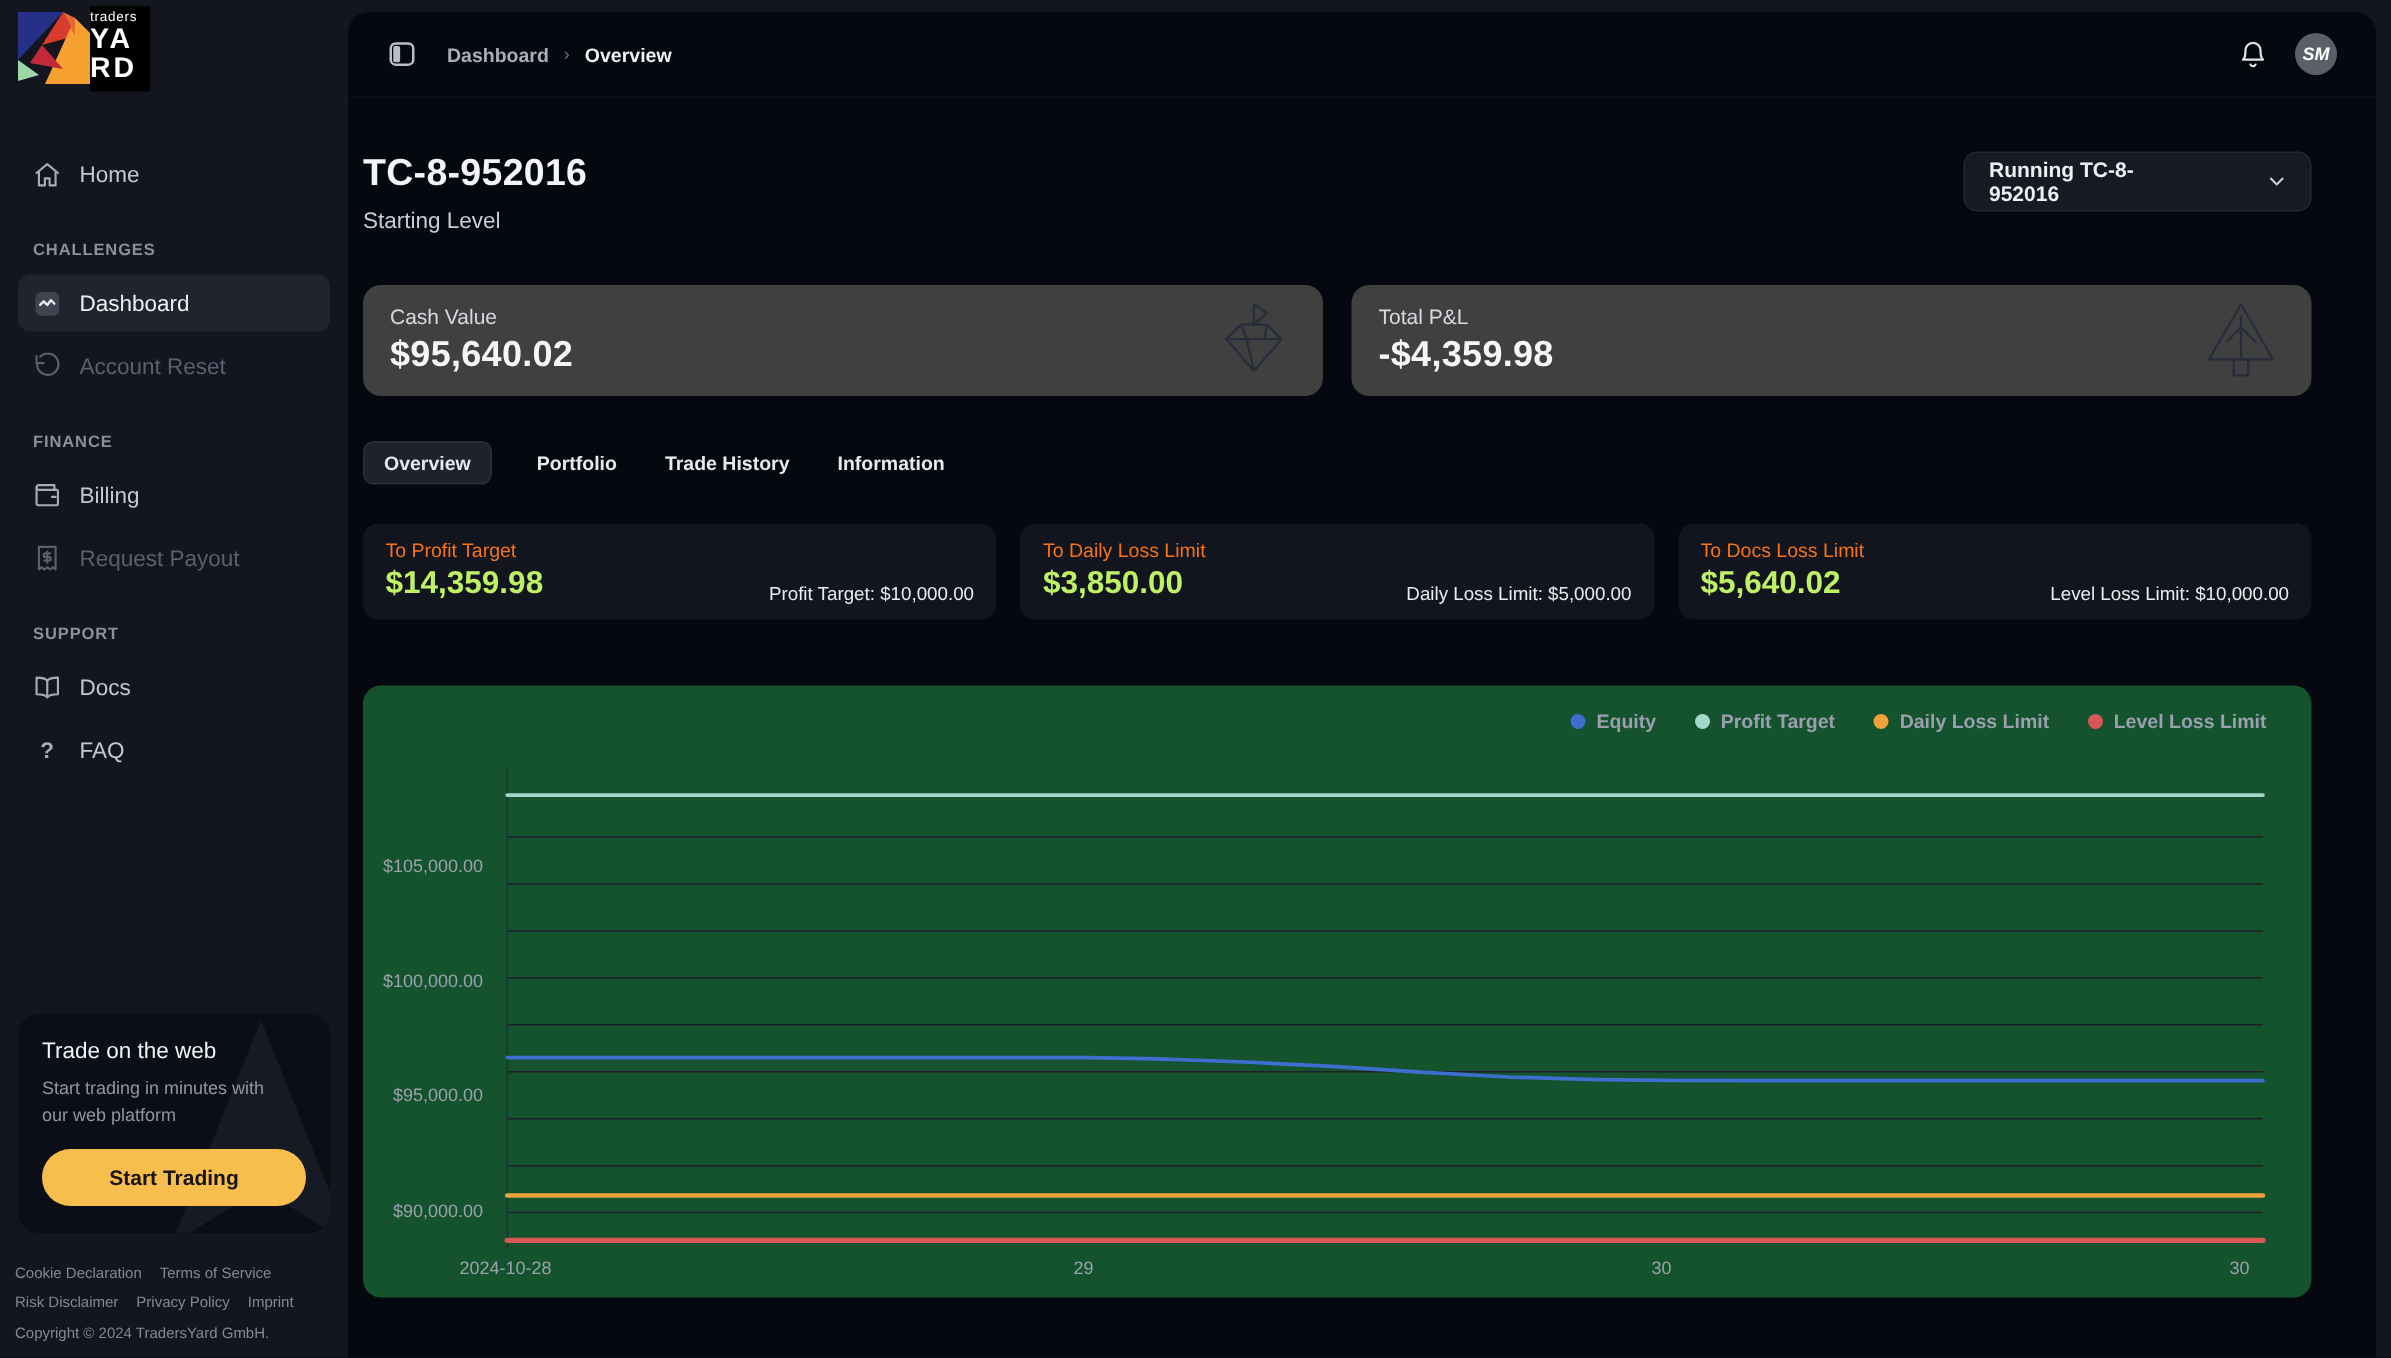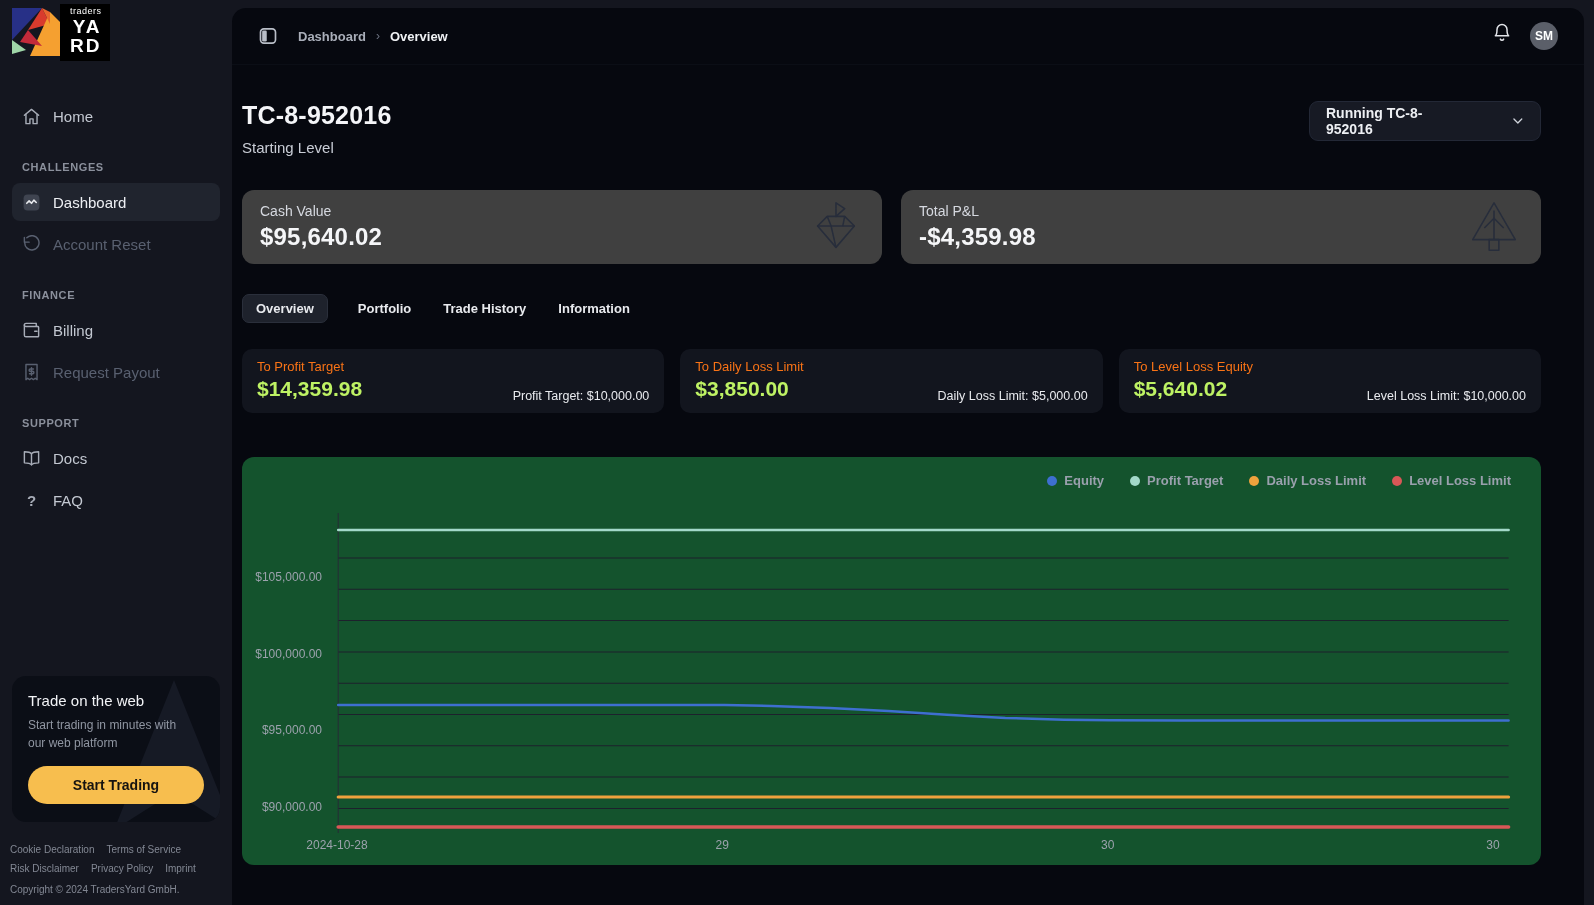--- a/index.html
+++ b/index.html
@@ -12,22 +12,22 @@
     overflow:hidden;
   }
   
   .sidebar {
     position:absolute; left:0; top:0; width:232px; height:905px;
     display:flex; flex-direction:column;
   }
   .logo { display:flex; align-items:flex-start; gap:0; margin:8px 0 0 12px; cursor:pointer; }
   .logo-mark { width:48px; height:48px; display:block; }
   .logo-text {
-    background:#000; color:#fff; padding:3px 8px 5px 10px; height:57px; margin-top:-4px;
-    display:flex; flex-direction:column; line-height:1;align-items:flex-end;
+    background:#000; color:#fff; padding:3px 8px 5px 0; height:57px; margin-top:-4px;
+    display:flex; flex-direction:column; line-height:1;
   }
   .lt-small { font-size:9px; letter-spacing:0.5px; margin-bottom:1px; }
   .lt-big { font-size:19px; font-weight:bold; letter-spacing:2px; }
   .nav { padding:0 12px; margin-top:36px; }
   .nav-item {
     display:flex; align-items:center; gap:12px; height:38px; padding:0 10px;
     border-radius:8px; color:#C3C8D1; font-size:15px; cursor:pointer; margin-bottom:4px;
   }
   .nav-item svg { width:19px; height:19px; stroke:#A7ACB7; fill:none; stroke-width:1.8; stroke-linecap:round; stroke-linejoin:round; flex:0 0 auto; }
   .nav-item.active { background:#20242E; color:#EDEFF3; }
@@ -61,21 +61,21 @@
     background:#06080F; border-radius:14px 14px 0 0; overflow:hidden;
   }
   .topbar {
     height:57px; display:flex; align-items:center; padding:0 26px;
     border-bottom:1px solid #14182367;
   }
   .panel-toggle { width:20px; height:20px; cursor:pointer; margin-right:20px; }
   .crumb { font-size:13px; color:#A9AEB9; cursor:pointer; font-weight:600; }
   .crumb-sep { margin:0 10px; color:#6C7280; font-size:12px; }
   .crumb.current { color:#F0F2F5; }
-  .topbar-right { margin-left:auto; display:flex; gap:18px; }
+  .topbar-right { margin-left:auto; display:flex; align-items:center; gap:18px;font-style:italic; }
   .bell { width:20px; height:20px; cursor:pointer; }
   .avatar {
     width:28px; height:28px; border-radius:50%; background:#5B5F69; color:#FFFFFF;
     font-size:12px; font-weight:bold; display:flex; align-items:center; justify-content:center; cursor:pointer;
   }
   .content { padding:0 43px 0 10px; }
   .title-row { margin-top:36px; display:flex; align-items:flex-start; }
   .page-title { font-size:25px; font-weight:bold; color:#F4F5F8; letter-spacing:0.2px; }
   .page-sub { font-size:15px; color:#C9CDD6; margin-top:9px; }
   .account-select {
@@ -296,21 +296,21 @@
         <div class="metric-label">To Profit Target</div>
         <div class="metric-value">$14,359.98</div>
         <div class="metric-note">Profit Target: $10,000.00</div>
       </div>
       <div class="metric-card">
         <div class="metric-label">To Daily Loss Limit</div>
         <div class="metric-value">$3,850.00</div>
         <div class="metric-note">Daily Loss Limit: $5,000.00</div>
       </div>
       <div class="metric-card">
-        <div class="metric-label">To Level Loss Equity</div>
+        <div class="metric-label">To Docs Loss Limit</div>
         <div class="metric-value">$5,640.02</div>
         <div class="metric-note">Level Loss Limit: $10,000.00</div>
       </div>
     </div>
 
     <div class="chart-card">
       <div class="legend">
         <div class="legend-item">
           <span class="legend-dot" style="background: rgb(62, 111, 208);"></span>
           <span class="legend-label">Equity</span>

